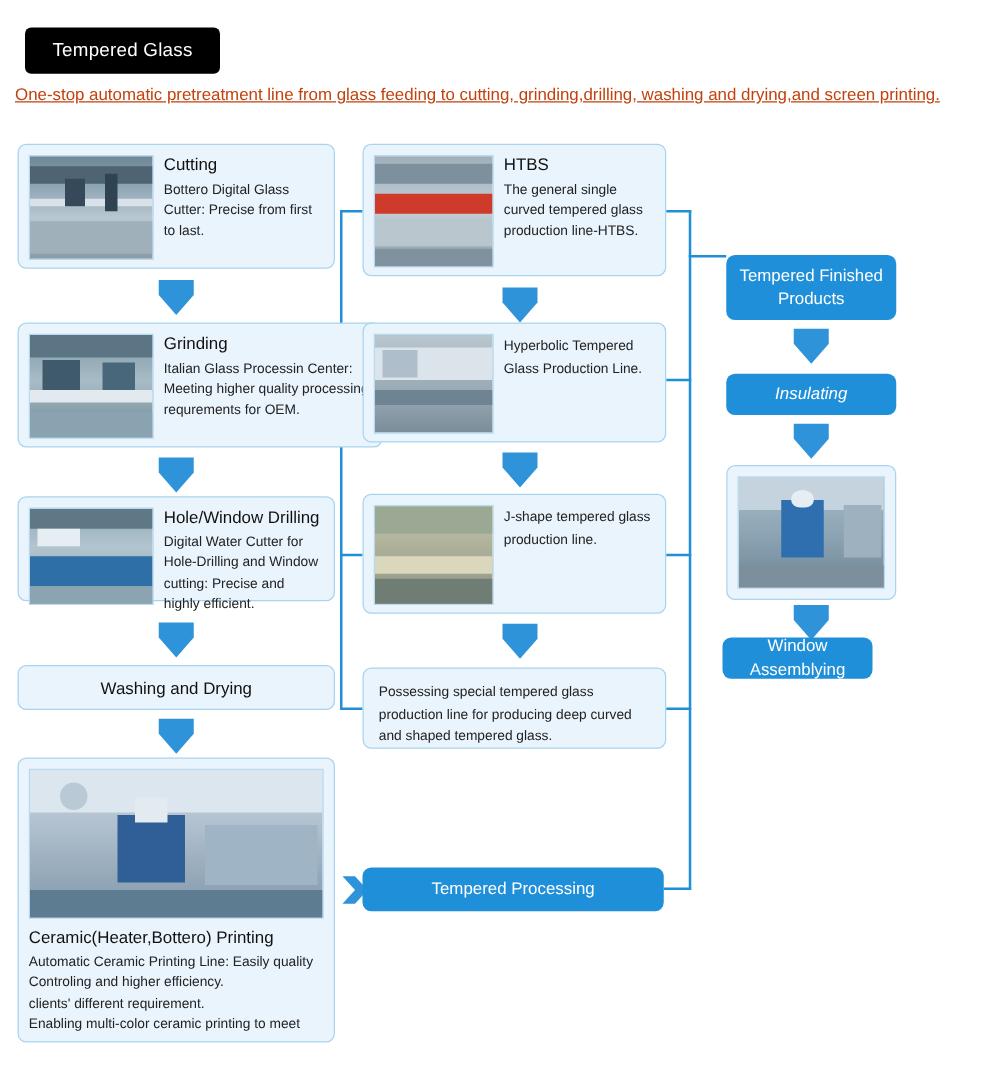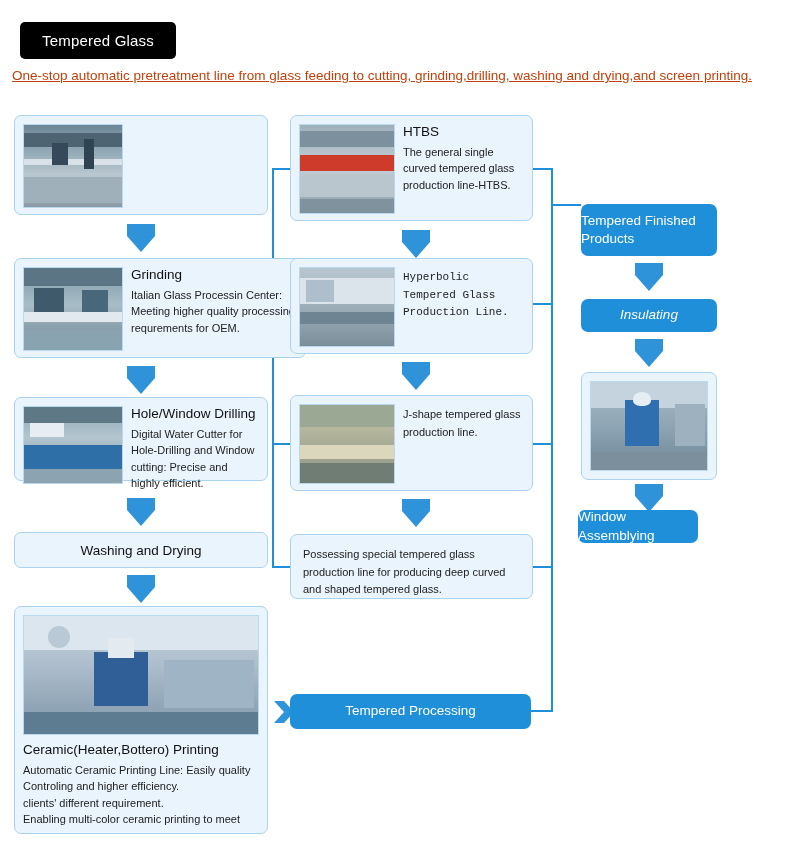--- a/index.html
+++ b/index.html
@@ -90,20 +90,21 @@
     position: absolute;
     background: #eaf4fc;
     border: 1px solid #a9d3ee;
     border-radius: 7px;
     display: flex;
     align-items: center;
     justify-content: center;
     font-size: 13.5px;
     color: #111;
     box-sizing: border-box;
+    text-align: center;
   }
   .pill.solid {
     background: #1e8fd8;
     border: none;
     color: #ffffff;
     line-height: 1.35;
   }
   svg.arrow {
     position: absolute;
     overflow: visible;
@@ -140,20 +141,24 @@
 <div class="line" style="left:551px; top:204px; width:30px; height:2px;"></div>
 
 <div class="card" style="left:14px; top:115px; width:254px; height:100px;">
   <div class="inner">
     <div class="photo" style="width:100px; height:84px; background:linear-gradient(#6e8797 0%, #8fa6b4 30%, #b9c7d0 60%, #8b9aa5 100%);">
       <div class="ph-band" style="top:8px; height:14px; background:#4e6473;"></div>
       <div class="ph-band" style="top:34px; height:6px; background:#d9e2e8;"></div>
       <div class="ph-band" style="top:52px; height:26px; background:#9fb0bb;"></div>
       <div style="position:absolute; left:28px; top:18px; width:16px; height:22px; background:#35495a;"></div>
       <div style="position:absolute; left:60px; top:14px; width:10px; height:30px; background:#2f4352;"></div>
+    </div>
+    <div class="txt">
+      <div class="card-title">Cutting</div>
+      <div class="card-desc">Bottero Digital Glass Cutter: Precise from first to last.</div>
     </div>
   </div>
 </div>
 
 <svg class="arrow" style="left:122px; top:222px;" width="38" height="34" viewBox="0 0 38 34">
   <polygon points="5,2 33,2 33,14 19,30 5,14" fill="#2e93d9"></polygon>
 </svg>
 
 <div class="card" style="left:14px; top:258px; width:292px; height:100px;">
   <div class="inner">
@@ -234,21 +239,21 @@
       <div class="card-title">HTBS</div>
       <div class="card-desc">The general single curved tempered glass production line-HTBS.</div>
     </div>
   </div>
 </div>
 
 <svg class="arrow" style="left:397px; top:228px;" width="38" height="34" viewBox="0 0 38 34">
   <polygon points="5,2 33,2 33,14 19,30 5,14" fill="#2e93d9"></polygon>
 </svg>
 
-<div class="card" style="left:290px; top:258px; width:243px; height:96px;font-family:Liberation Mono, monospace;">
+<div class="card" style="left:290px; top:258px; width:243px; height:96px;">
   <div class="inner">
     <div class="photo" style="width:96px; height:80px; background:linear-gradient(#b8c6cf 0%, #98a9b4 60%, #7b8d99 100%);">
       <div class="ph-band" style="top:10px; height:26px; background:#dbe4ea;"></div>
       <div class="ph-band" style="top:44px; height:12px; background:#6f8492;"></div>
       <div style="position:absolute; left:6px; top:12px; width:28px; height:22px; background:#aebecb;"></div>
     </div>
     <div class="txt">
       <div class="card-desc-only">Hyperbolic Tempered Glass Production Line.</div>
     </div>
   </div>

